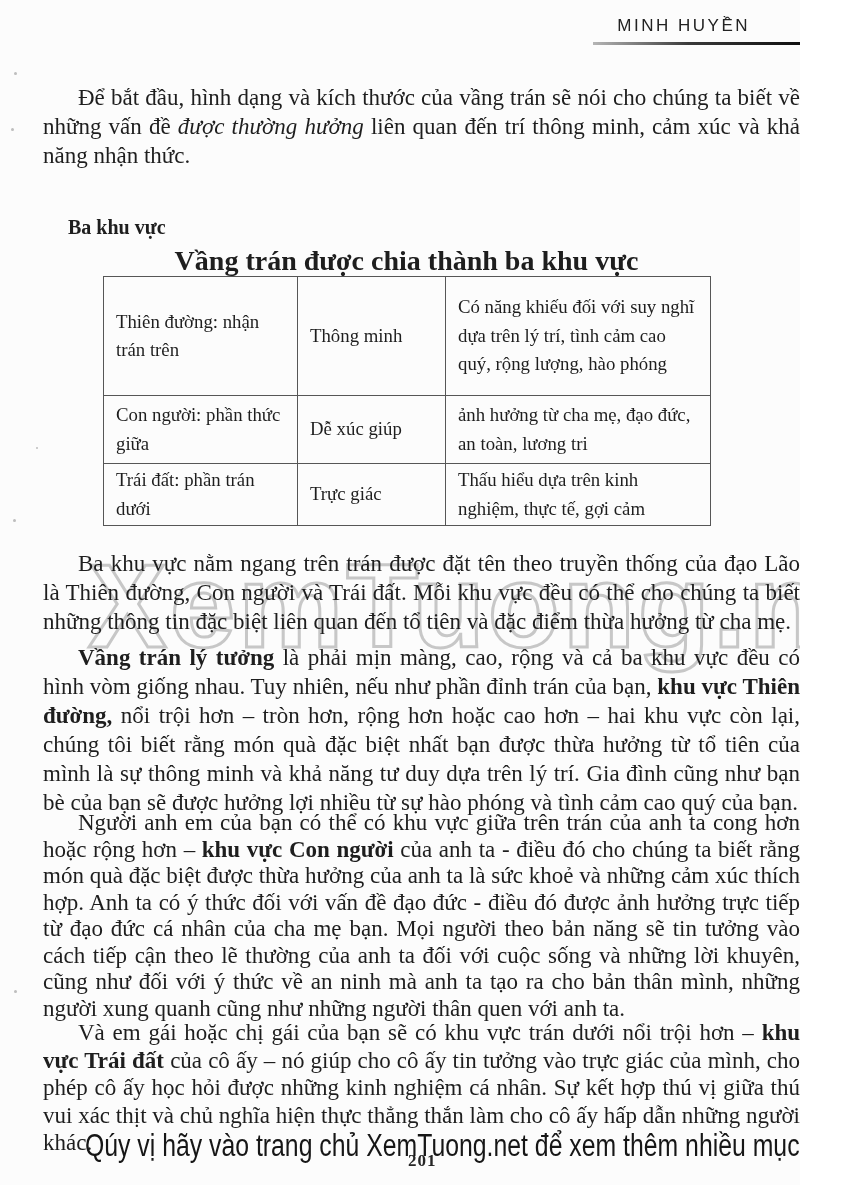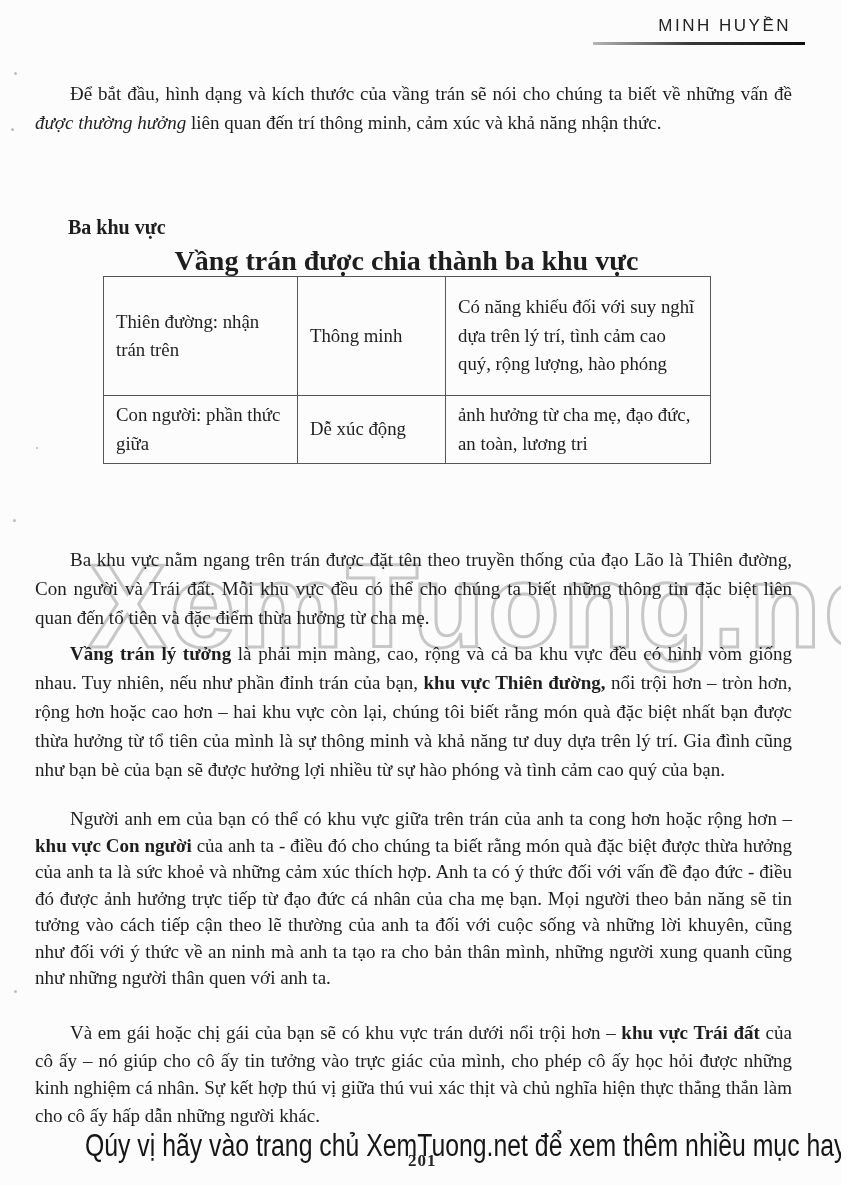--- a/index.html
+++ b/index.html
@@ -3,37 +3,36 @@
 <meta charset="utf-8">
 <style>
   html,body{margin:0;padding:0;}
   .page{
     position:relative;
     width:800px;height:1185px;
     background:#fcfcfc;
     font-family:"Liberation Serif","DejaVu Serif",serif;
     color:#1e1e1e;
     overflow:hidden;
-    padding-left:41px;
   }
   
   .hdr-author{
     position:absolute;top:16px;right:50px;
     font-family:"Liberation Sans","DejaVu Sans",sans-serif;
     font-size:17px;letter-spacing:2.5px;color:#222;
     font-weight:500;
   }
   .hdr-rule{
     position:absolute;top:42px;left:593px;width:212px;height:3px;
     background:linear-gradient(to right,#b5b5b5,#3a3a3a 45%,#0d0d0d);
   }
   
   .para{
-    position:absolute;left:35px;width:757px;
-    font-size:19px;line-height:29px;
+    position:absolute;left:43px;width:757px;
+    font-size:23px;line-height:29px;
     text-align:justify;
     z-index:2;
   }
   .para.indent{text-indent:35px;}
   .p1{top:60px;}
   .p-quote{
     top:156px;text-align:center;font-style:italic;line-height:29.5px;
     padding:0 28px;width:701px;
   }
   .sec-heading{
@@ -124,22 +123,27 @@
         <col class="c3">
       </colgroup>
     <tbody>
         <tr class="r1">
       <td>Thiên đường: nhận trán trên</td>
       <td>Thông minh</td>
       <td>Có năng khiếu đối với suy nghĩ dựa trên lý trí, tình cảm cao quý, rộng lượng, hào phóng</td>
     </tr>
     <tr class="r2">
       <td>Con người: phần thức giữa</td>
-      <td>Dễ xúc động</td>
+      <td>Dễ xúc giúp</td>
       <td>ảnh hưởng từ cha mẹ, đạo đức, an toàn, lương tri</td>
+    </tr>
+    <tr class="r3">
+      <td>Trái đất: phần trán dưới</td>
+      <td>Trực giác</td>
+      <td>Thấu hiểu dựa trên kinh nghiệm, thực tế, gợi cảm</td>
     </tr>
   </tbody>
     </table>
 
   <p class="para indent p3">Ba khu vực nằm ngang trên trán được đặt tên theo truyền thống của đạo Lão là Thiên đường, Con người và Trái đất. Mỗi khu vực đều có thể cho chúng ta biết những thông tin đặc biệt liên quan đến tổ tiên và đặc điểm thừa hưởng từ cha mẹ.</p>
 
   <p class="para indent p4"><b>Vầng trán lý tưởng</b><span> là phải mịn màng, cao, rộng và cả ba khu vực đều có hình vòm giống nhau. Tuy nhiên, nếu như phần đỉnh trán của bạn, </span><b>khu vực Thiên đường,</b><span> nổi trội hơn – tròn hơn, rộng hơn hoặc cao hơn – hai khu vực còn lại, chúng tôi biết rằng món quà đặc biệt nhất bạn được thừa hưởng từ tổ tiên của mình là sự thông minh và khả năng tư duy dựa trên lý trí. Gia đình cũng như bạn bè của bạn sẽ được hưởng lợi nhiều từ sự hào phóng và tình cảm cao quý của bạn.</span></p>
 
   <p class="para indent p5"><span>Người anh em của bạn có thể có khu vực giữa trên trán của anh ta cong hơn hoặc rộng hơn – </span><b>khu vực Con người</b><span> của anh ta - điều đó cho chúng ta biết rằng món quà đặc biệt được thừa hưởng của anh ta là sức khoẻ và những cảm xúc thích hợp. Anh ta có ý thức đối với vấn đề đạo đức - điều đó được ảnh hưởng trực tiếp từ đạo đức cá nhân của cha mẹ bạn. Mọi người theo bản năng sẽ tin tưởng vào cách tiếp cận theo lẽ thường của anh ta đối với cuộc sống và những lời khuyên, cũng như đối với ý thức về an ninh mà anh ta tạo ra cho bản thân mình, những người xung quanh cũng như những người thân quen với anh ta.</span></p>
 

